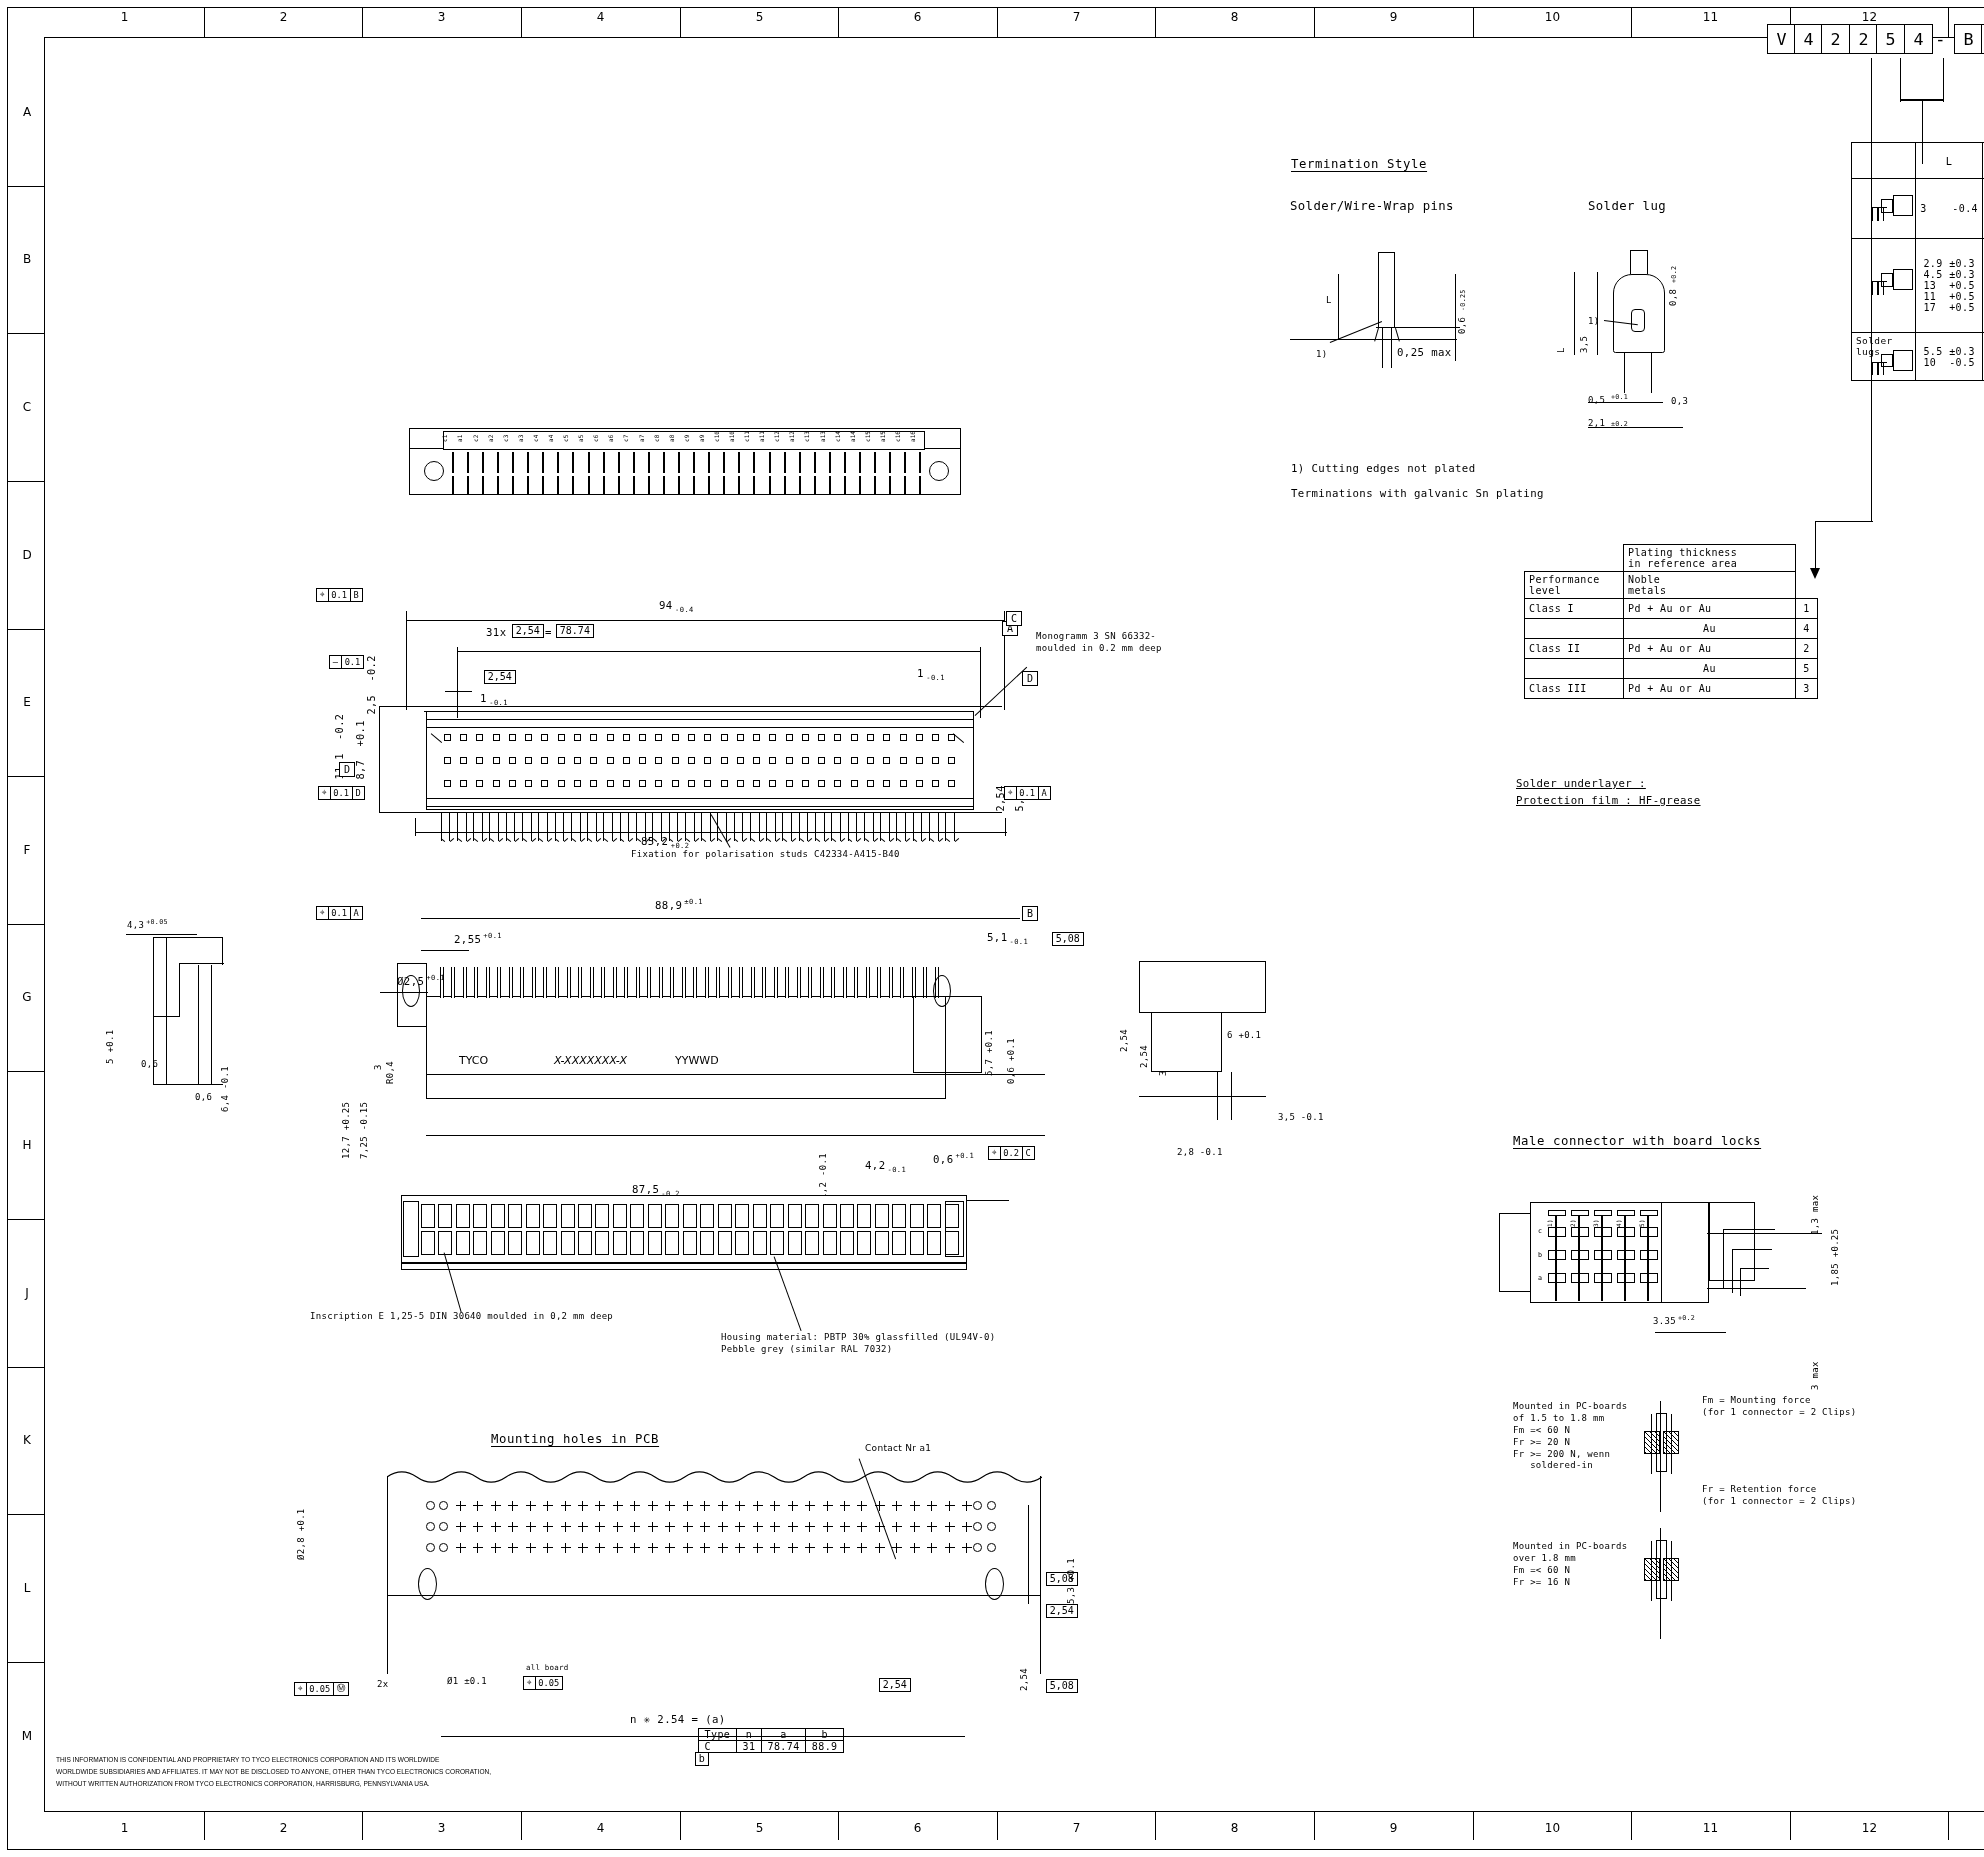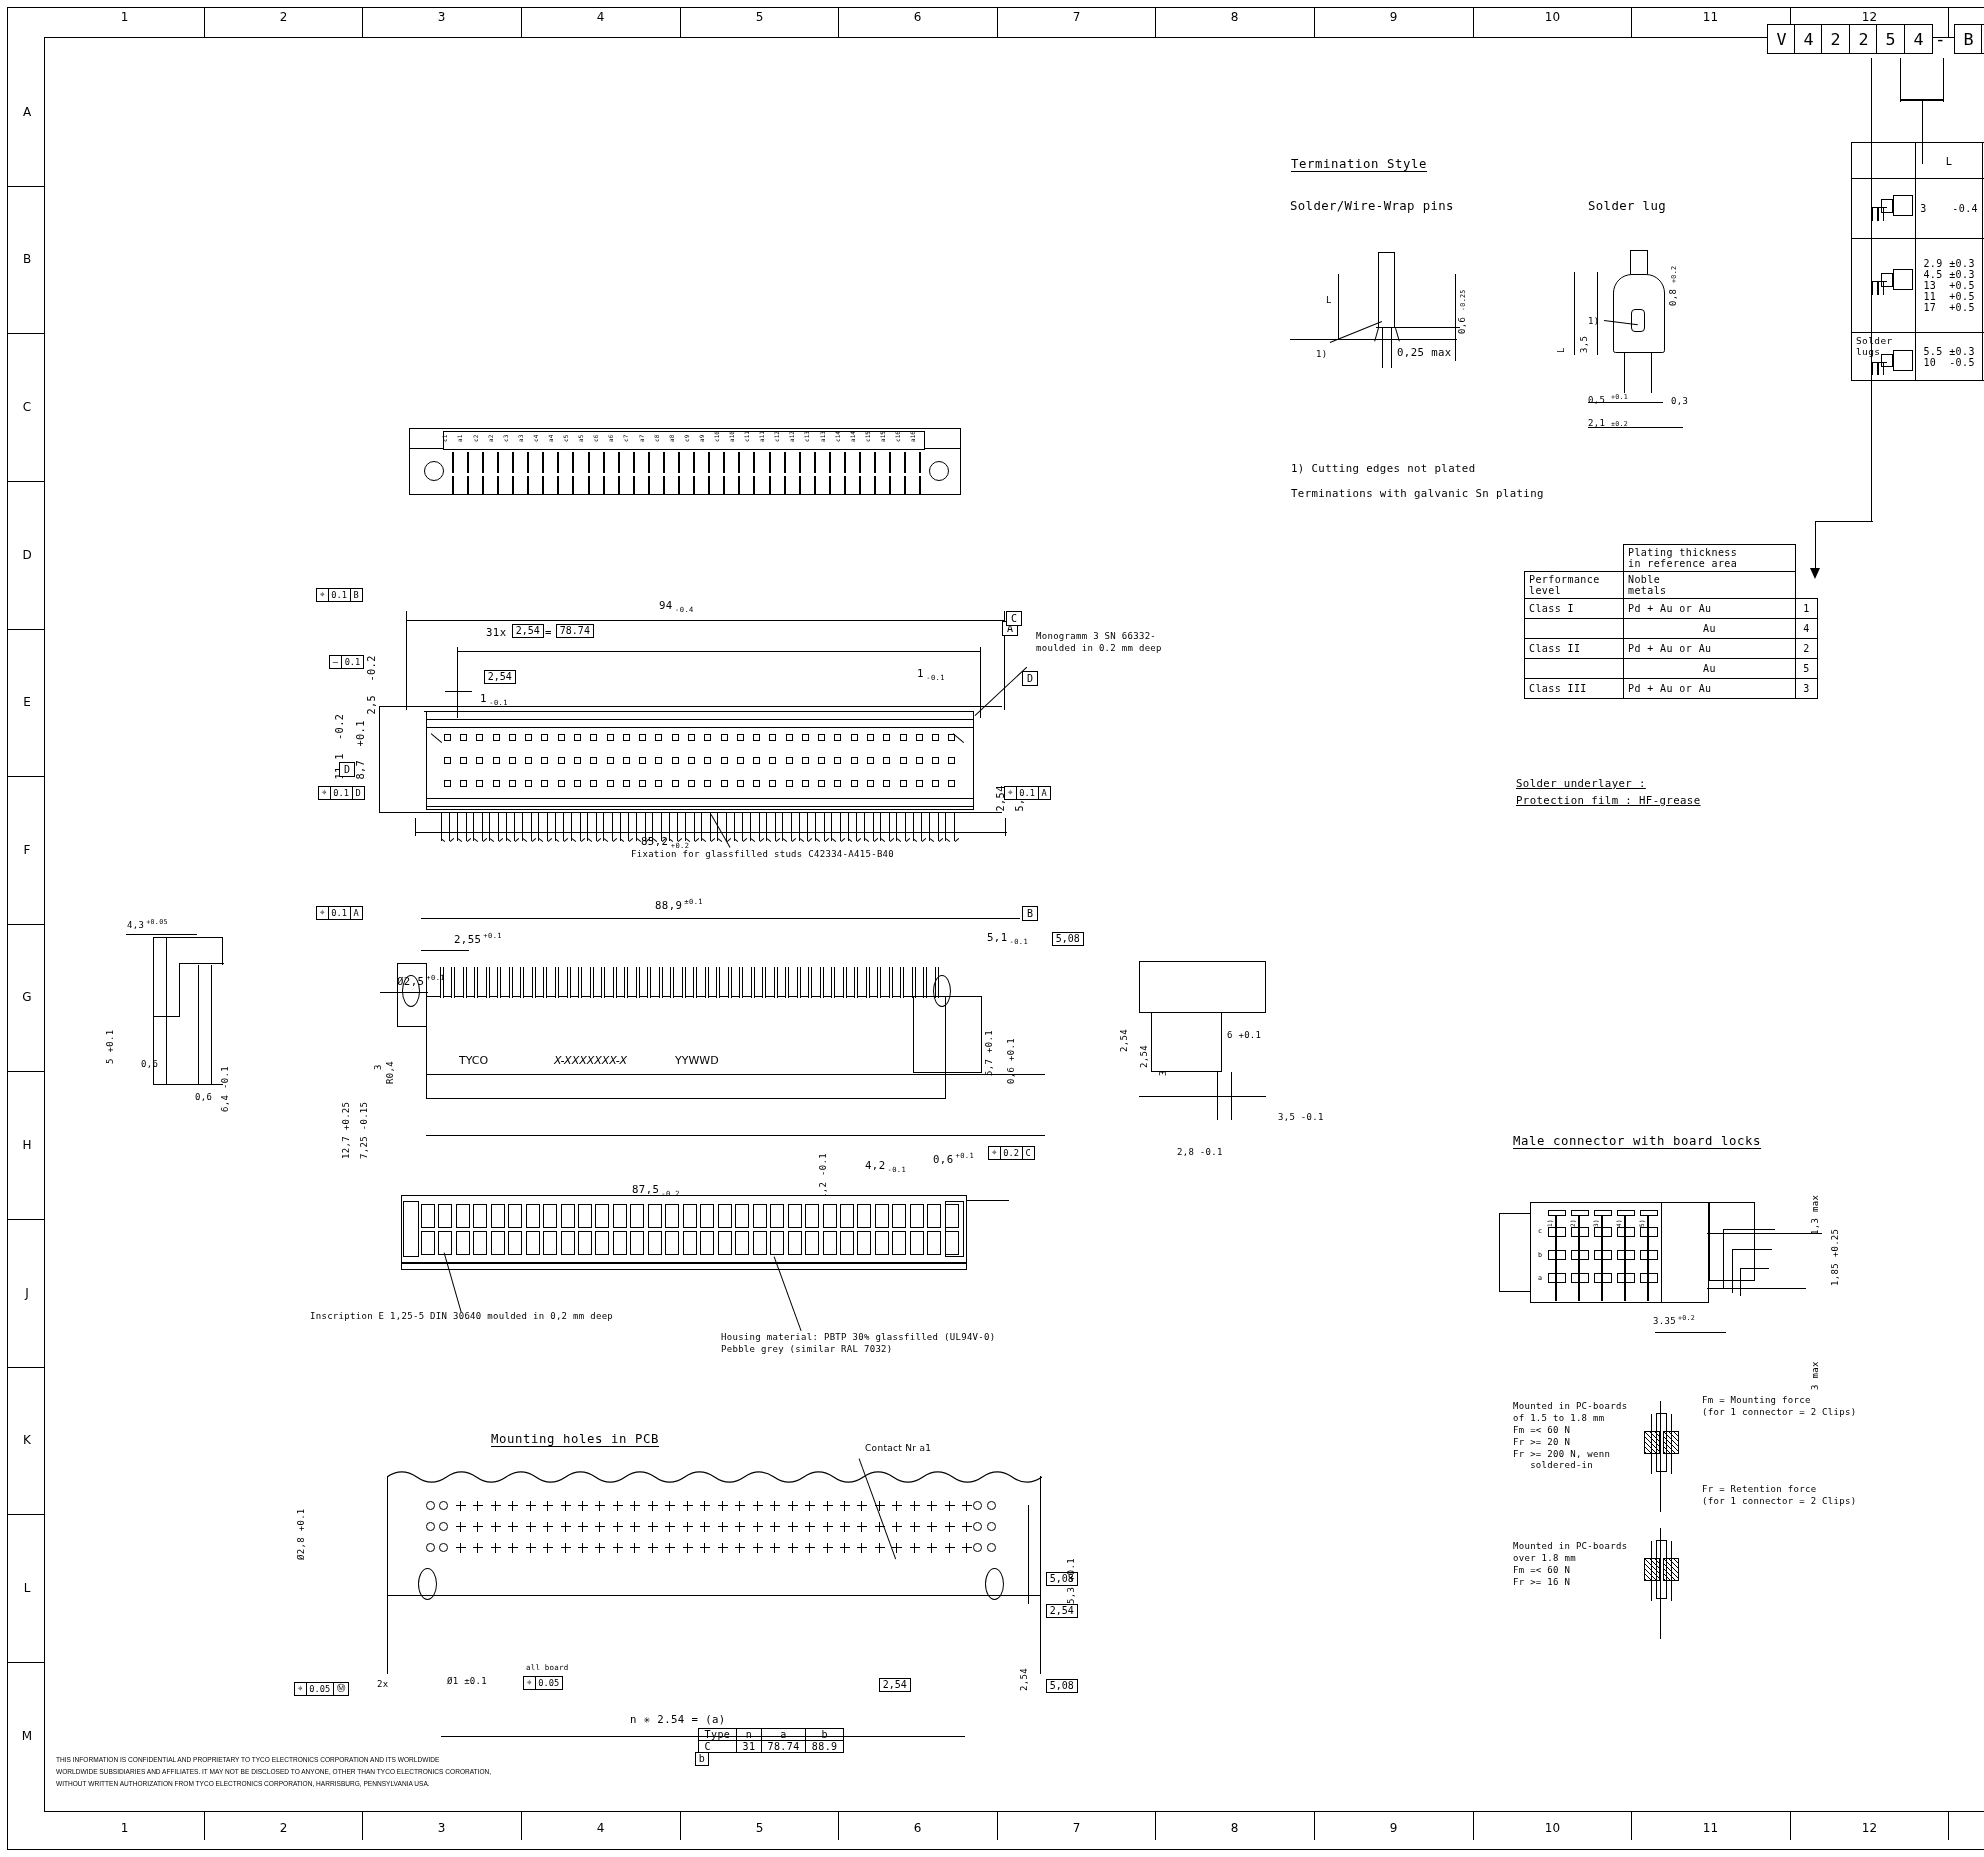--- a/index.html
+++ b/index.html
@@ -744,21 +744,21 @@
         <div>0.1</div>
       </div>
       <div class="datum" style="left:1002px;top:621px;">A</div>
       <div class="datum" style="left:1022px;top:671px;">D</div>
       <div class="datum" style="left:1006px;top:611px;">C</div>
       <div class="datum" style="left:339px;top:762px;">D</div>
     </div>
   <div class="t s" style="left:1036px;top:631px;">Monogramm 3 SN 66332-
 moulded in 0.2 mm deep</div>
   <div class="ln" style="left:975px;top:715px;width:71px;height:1.2px;transform:rotate(-43deg);transform-origin:left;"></div>
-  <div class="t s" style="left:631px;top:849px;">Fixation for glassfilled studs C42334-A415-B40</div>
+  <div class="t s" style="left:631px;top:849px;">Fixation for polarisation studs C42334-A415-B40</div>
   <div class="ln" style="left:711px;top:814px;width:38px;height:1.2px;transform:rotate(60deg);transform-origin:left;"></div>
 
   <div>
     <div class="ln" style="left:153px;top:937px;width:1.2px;height:148px;"></div>
     <div class="ln" style="left:153px;top:937px;width:70px;height:1.2px;"></div>
     <div class="ln" style="left:222px;top:937px;width:1.2px;height:28px;"></div>
     <div class="ln" style="left:179px;top:963px;width:45px;height:1.2px;"></div>
     <div class="ln" style="left:179px;top:963px;width:1.2px;height:53px;"></div>
     <div class="ln" style="left:153px;top:1016px;width:27px;height:1.2px;"></div>
     <div class="ln" style="left:153px;top:1084px;width:70px;height:1.2px;"></div>

